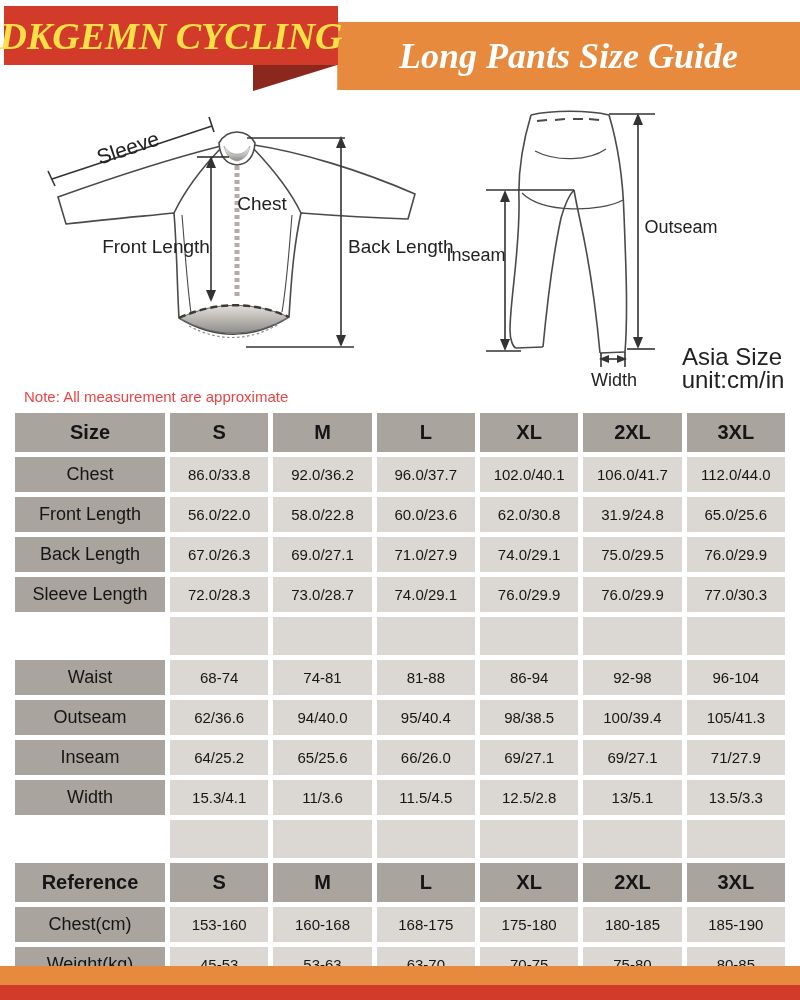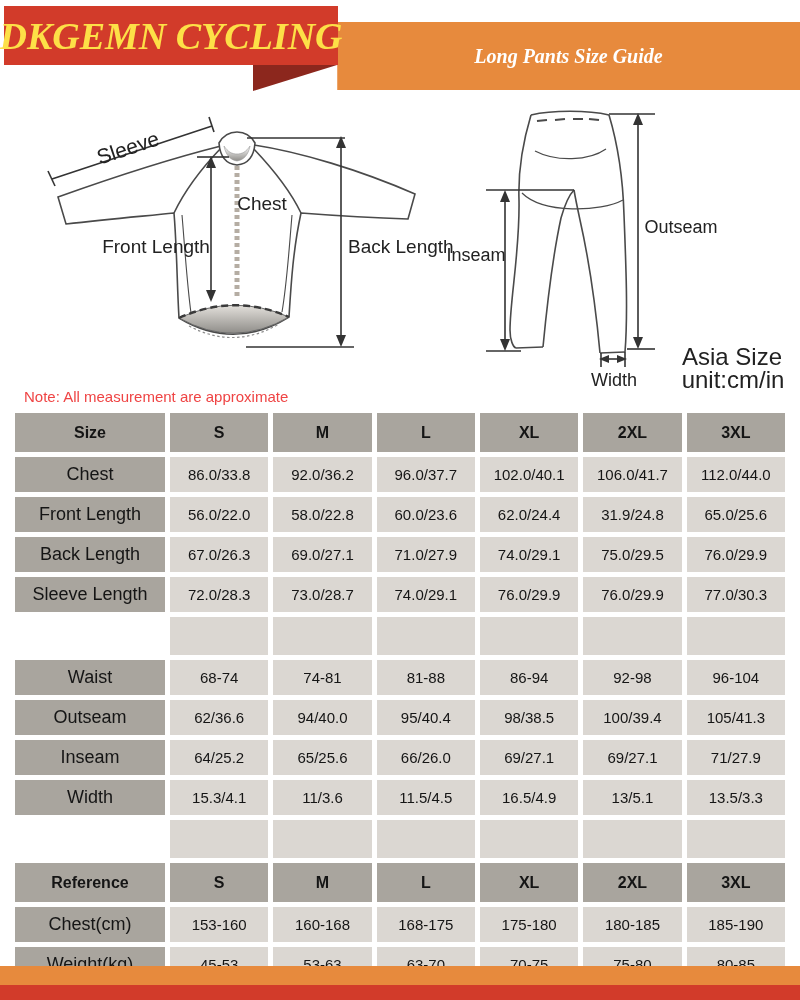--- a/index.html
+++ b/index.html
@@ -20,34 +20,34 @@
     background:var(--orange);
     clip-path:polygon(0 0,100% 0,100% 100%,15.4% 100%,15.4% 63.2%,0 63.2%);
     display:flex;align-items:center;justify-content:center;padding-left:84px;box-sizing:border-box;}
   .banner-fold{position:absolute;left:253px;top:65px;width:84px;height:26px;
     background:var(--fold);clip-path:polygon(0 0,100% 0,0 100%);}
   .banner-red{position:absolute;left:4px;top:6px;width:334px;height:59px;
     background:var(--red);display:flex;align-items:center;justify-content:center;}
   .brand-text{font-family:"Liberation Serif",serif;font-style:italic;font-weight:bold;
     color:#fde047;font-size:38px;white-space:nowrap;}
   .title-text{font-family:"Liberation Serif",serif;font-style:italic;font-weight:bold;
-    color:#fff;font-size:20px;white-space:nowrap;}
+    color:#fff;font-size:36px;white-space:nowrap;}
 
   
   .diagram{position:absolute;left:0;top:100px;width:800px;height:300px;}
   .diagram text{font-family:"Liberation Sans",sans-serif;fill:#222;}
 
   
   .note{position:absolute;left:24px;top:388px;font-size:15px;color:#ef4444;}
 
   
   table.size-table{position:absolute;left:10px;top:408px;width:780px;
     border-collapse:separate;border-spacing:5px;table-layout:fixed;}
   table.size-table col.first{width:150px;}
-  table.size-table th{background:var(--hdr-bg);font-weight:bold;font-size:16px;
+  table.size-table th{background:var(--hdr-bg);font-weight:bold;font-size:20px;
     height:37px;text-align:center;color:var(--ink);}
   table.size-table td{background:var(--cell-bg);font-size:15px;height:33px;
     text-align:center;vertical-align:middle;color:var(--ink);}
   table.size-table td.rowlabel{background:var(--hdr-bg);font-size:18px;font-weight:normal;}
   table.size-table tr.spacer-row td{height:36px;}
   table.size-table tr.spacer-row td.blank{background:transparent;}
 
   
   .footer-orange{position:absolute;left:0;top:966px;width:800px;height:19px;background:var(--orange);}
   .footer-red{position:absolute;left:0;top:985px;width:800px;height:15px;background:var(--red);}
@@ -188,21 +188,21 @@
           <td>96.0/37.7</td>
           <td>102.0/40.1</td>
           <td>106.0/41.7</td>
           <td>112.0/44.0</td>
         </tr>
         <tr>
           <td class="rowlabel">Front Length</td>
           <td>56.0/22.0</td>
           <td>58.0/22.8</td>
           <td>60.0/23.6</td>
-          <td>62.0/24.4</td>
+          <td>62.0/30.8</td>
           <td>31.9/24.8</td>
           <td>65.0/25.6</td>
         </tr>
         <tr>
           <td class="rowlabel">Back Length</td>
           <td>67.0/26.3</td>
           <td>69.0/27.1</td>
           <td>71.0/27.9</td>
           <td>74.0/29.1</td>
           <td>75.0/29.5</td>
@@ -251,21 +251,21 @@
           <td>66/26.0</td>
           <td>69/27.1</td>
           <td>69/27.1</td>
           <td>71/27.9</td>
         </tr>
         <tr>
           <td class="rowlabel">Width</td>
           <td>15.3/4.1</td>
           <td>11/3.6</td>
           <td>11.5/4.5</td>
-          <td>16.5/4.9</td>
+          <td>12.5/2.8</td>
           <td>13/5.1</td>
           <td>13.5/3.3</td>
         </tr>
         <tr class="spacer-row">
           <td class="blank"></td>
           <td></td>
           <td></td>
           <td></td>
           <td></td>
           <td></td>

